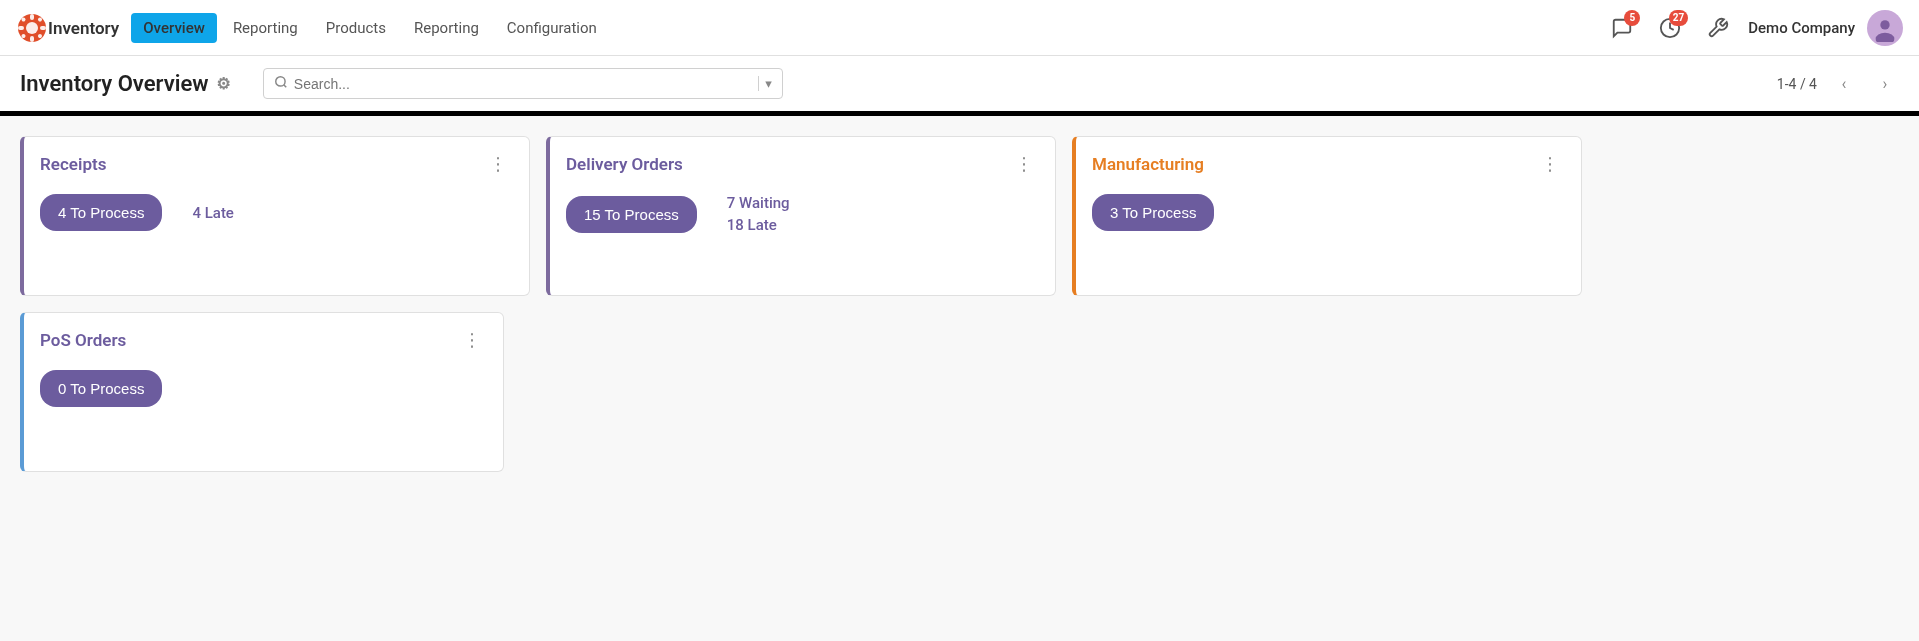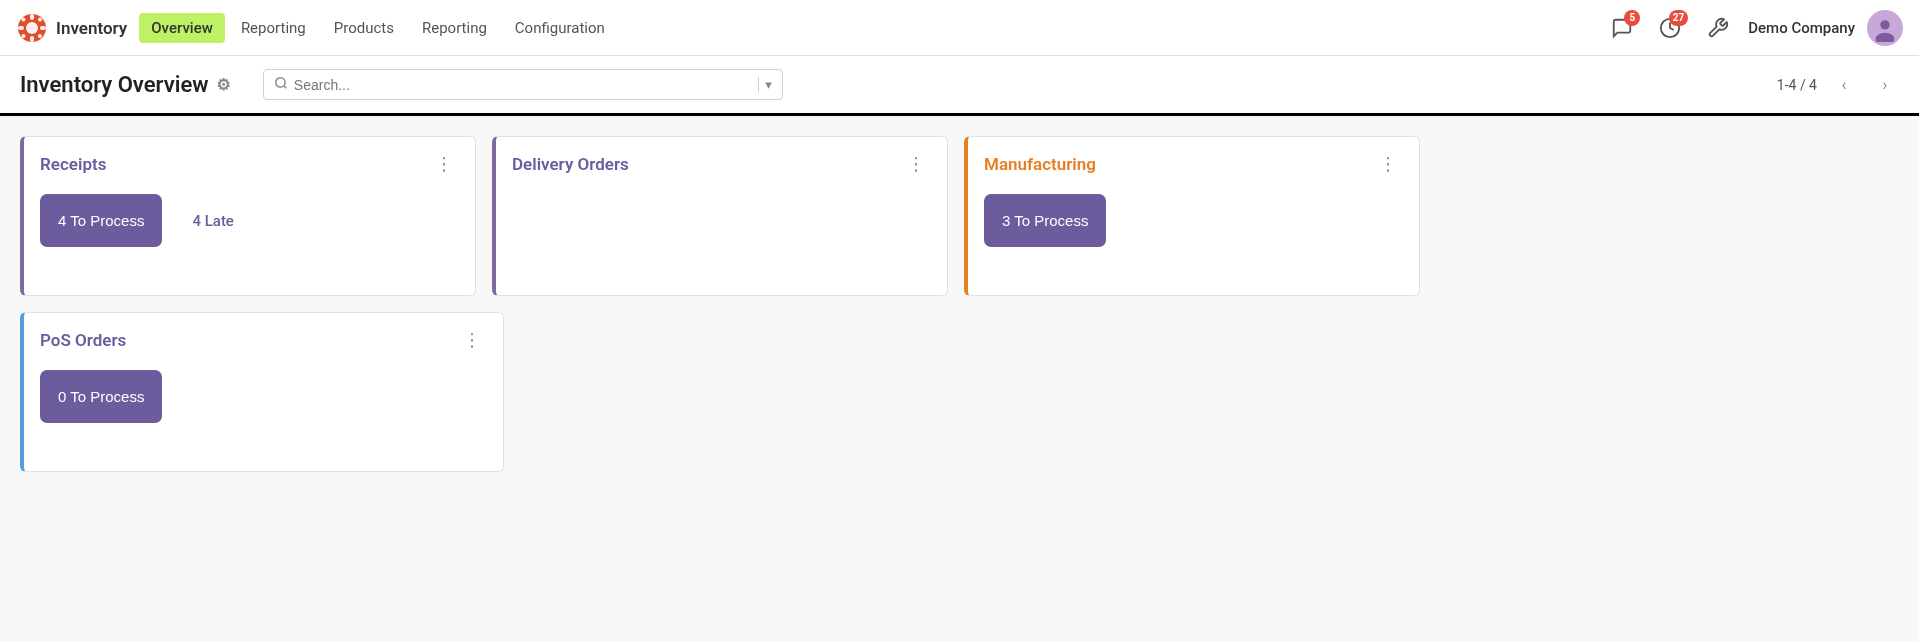--- a/index.html
+++ b/index.html
@@ -11,42 +11,42 @@
       align-items: center;
       background: #fff;
       border-bottom: 1px solid #e0e0e0;
       padding: 0 16px;
       height: 56px;
       gap: 4px;
     }
     .nav-logo {
       display: flex;
       align-items: center;
-      gap: 8px;
+      gap: 0;
       margin-right: 8px;
     }
     .nav-logo-icon {
       width: 32px;
       height: 32px;
     }
     .nav-logo-text {
       font-size: 17px;
       font-weight: 600;
       color: #333;
     }
     .nav-item {
       padding: 6px 12px;
       font-size: 15px;
       color: #555;
       border-radius: 4px;
       cursor: pointer;
       white-space: nowrap;
     }
     .nav-item.active {
-      background: #bef264;
+      background: #0ea5e9;
       color: #333;
       font-weight: 500;
     }
     .nav-spacer { flex: 1; }
     .nav-right {
       display: flex;
       align-items: center;
       gap: 12px;
     }
     .nav-icon-btn {
@@ -92,21 +92,21 @@
       align-items: center;
       justify-content: center;
       font-size: 18px;
     }
 
     
     .subheader {
       display: flex;
       align-items: center;
       background: #fff;
-      border-bottom: 3px solid #000000;
+      border-bottom: 5px solid #000000;
       padding: 0 20px;
       height: 60px;
       gap: 12px;
     }
     .page-title {
       font-size: 22px;
       font-weight: 600;
       color: #222;
       display: flex;
       align-items: center;
@@ -176,21 +176,21 @@
       flex-wrap: wrap;
       gap: 16px;
       align-items: flex-start;
     }
 
     
     .card {
       background: #fff;
       border: 1px solid #e0e0e0;
       border-radius: 6px;
-      width: 456px;
+      width: 510px;
       min-height: 160px;
       padding: 0;
       position: relative;
       overflow: hidden;
     }
     .card-receipts { border-left: 4px solid #7d6b9e; }
     .card-delivery { border-left: 4px solid #7d6b9e; }
     .card-manufacturing { border-left: 4px solid #e67e22; border-left-width: 4px; }
     .card-pos { border-left: 4px solid #5b9bd5; }
 
@@ -216,22 +216,22 @@
     .card-body {
       display: flex;
       align-items: center;
       padding: 8px 16px 20px 16px;
       gap: 30px;
     }
     .btn-process {
       background: #6c5c9e;
       color: #fff;
       border: none;
-      border-radius: 7px;
-      padding: 18px 18px;
+      border-radius: 16px;
+      padding: 10px 18px;
       font-size: 15px;
       font-weight: 500;
       cursor: pointer;
       white-space: nowrap;
     }
     .card-stats {
       display: flex;
       flex-direction: column;
       gap: 4px;
     }
@@ -343,20 +343,27 @@
         <span class="card-stat">4 Late</span>
       </div>
     </div>
   </div>
 
   <div class="card card-delivery">
     <div class="card-header">
       <span class="card-title">Delivery Orders</span>
       <span class="card-menu">⋮</span>
     </div>
+    <div class="card-body">
+      <button class="btn-process">15 To Process</button>
+      <div class="card-stats">
+        <span class="card-stat">7 Waiting</span>
+        <span class="card-stat">18 Late</span>
+      </div>
+    </div>
   </div>
 
   <div class="card card-manufacturing" style="border-left: 4px solid #e67e22;">
     <div class="card-header">
       <span class="card-title manufacturing-title" style="color:#e67e22;text-align:center;">Manufacturing</span>
       <span class="card-menu">⋮</span>
     </div>
     <div class="card-body">
       <button class="btn-process" style="background:#6c5c9e;">3 To Process</button>
     </div>

